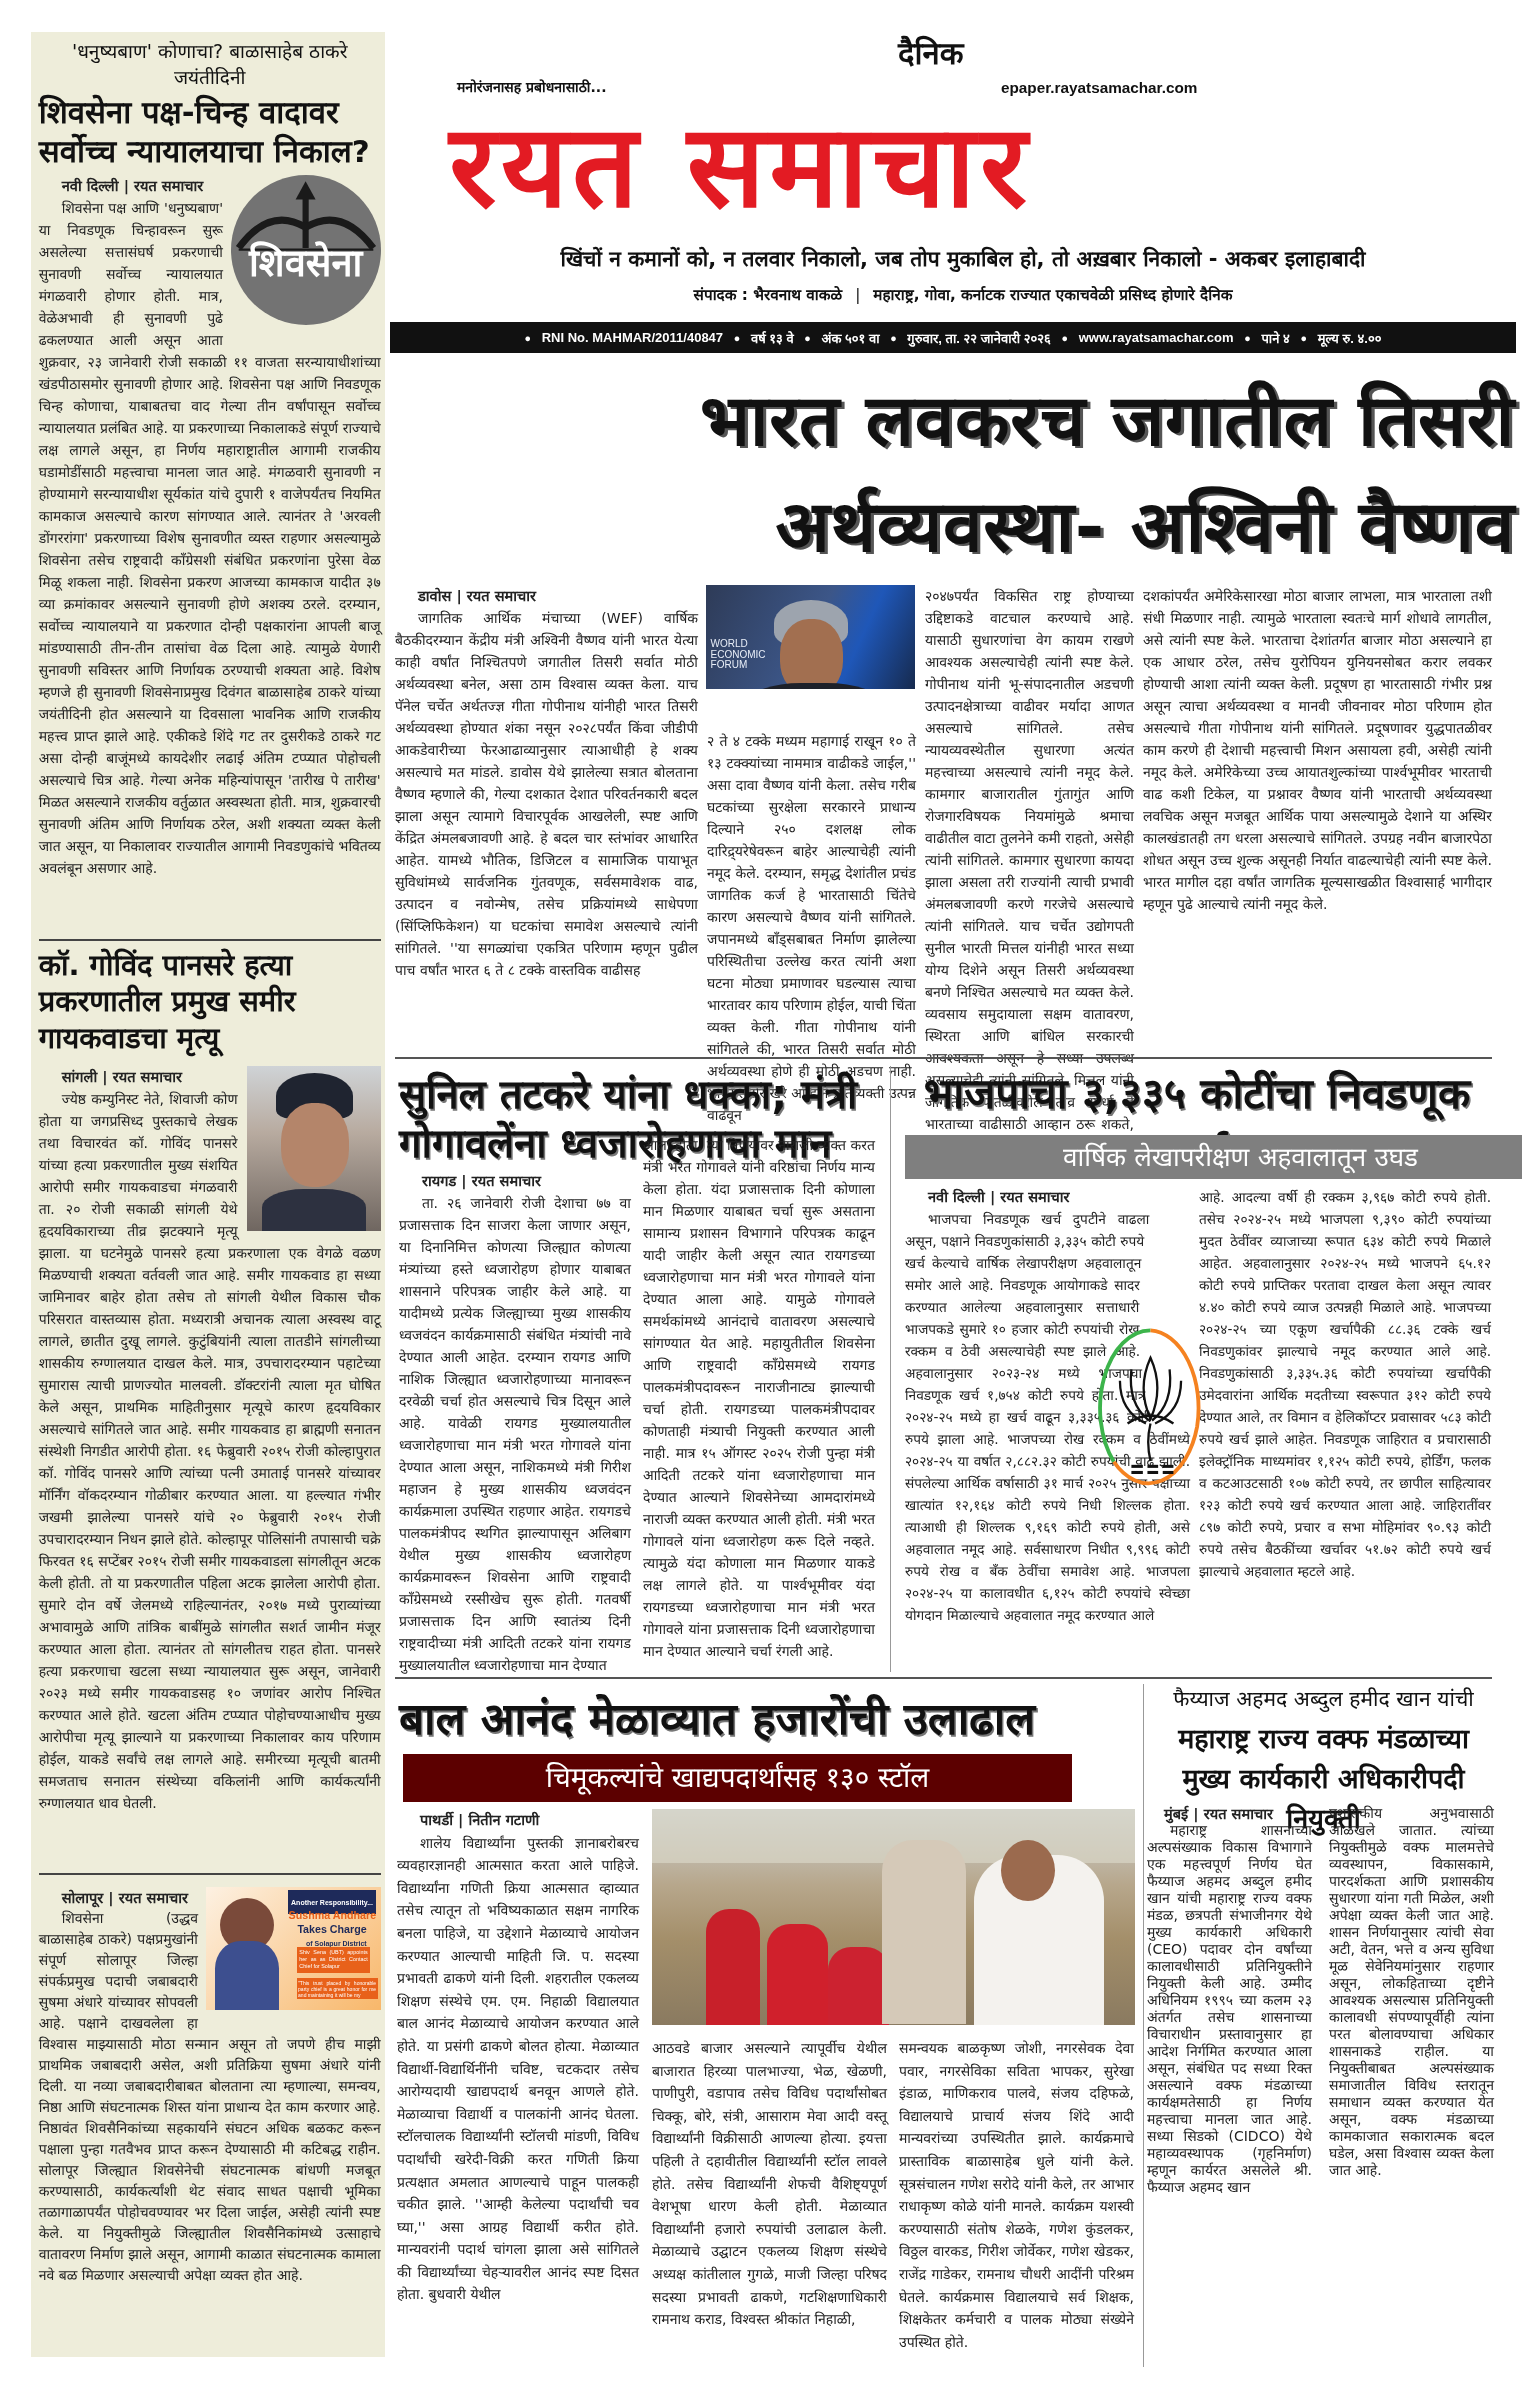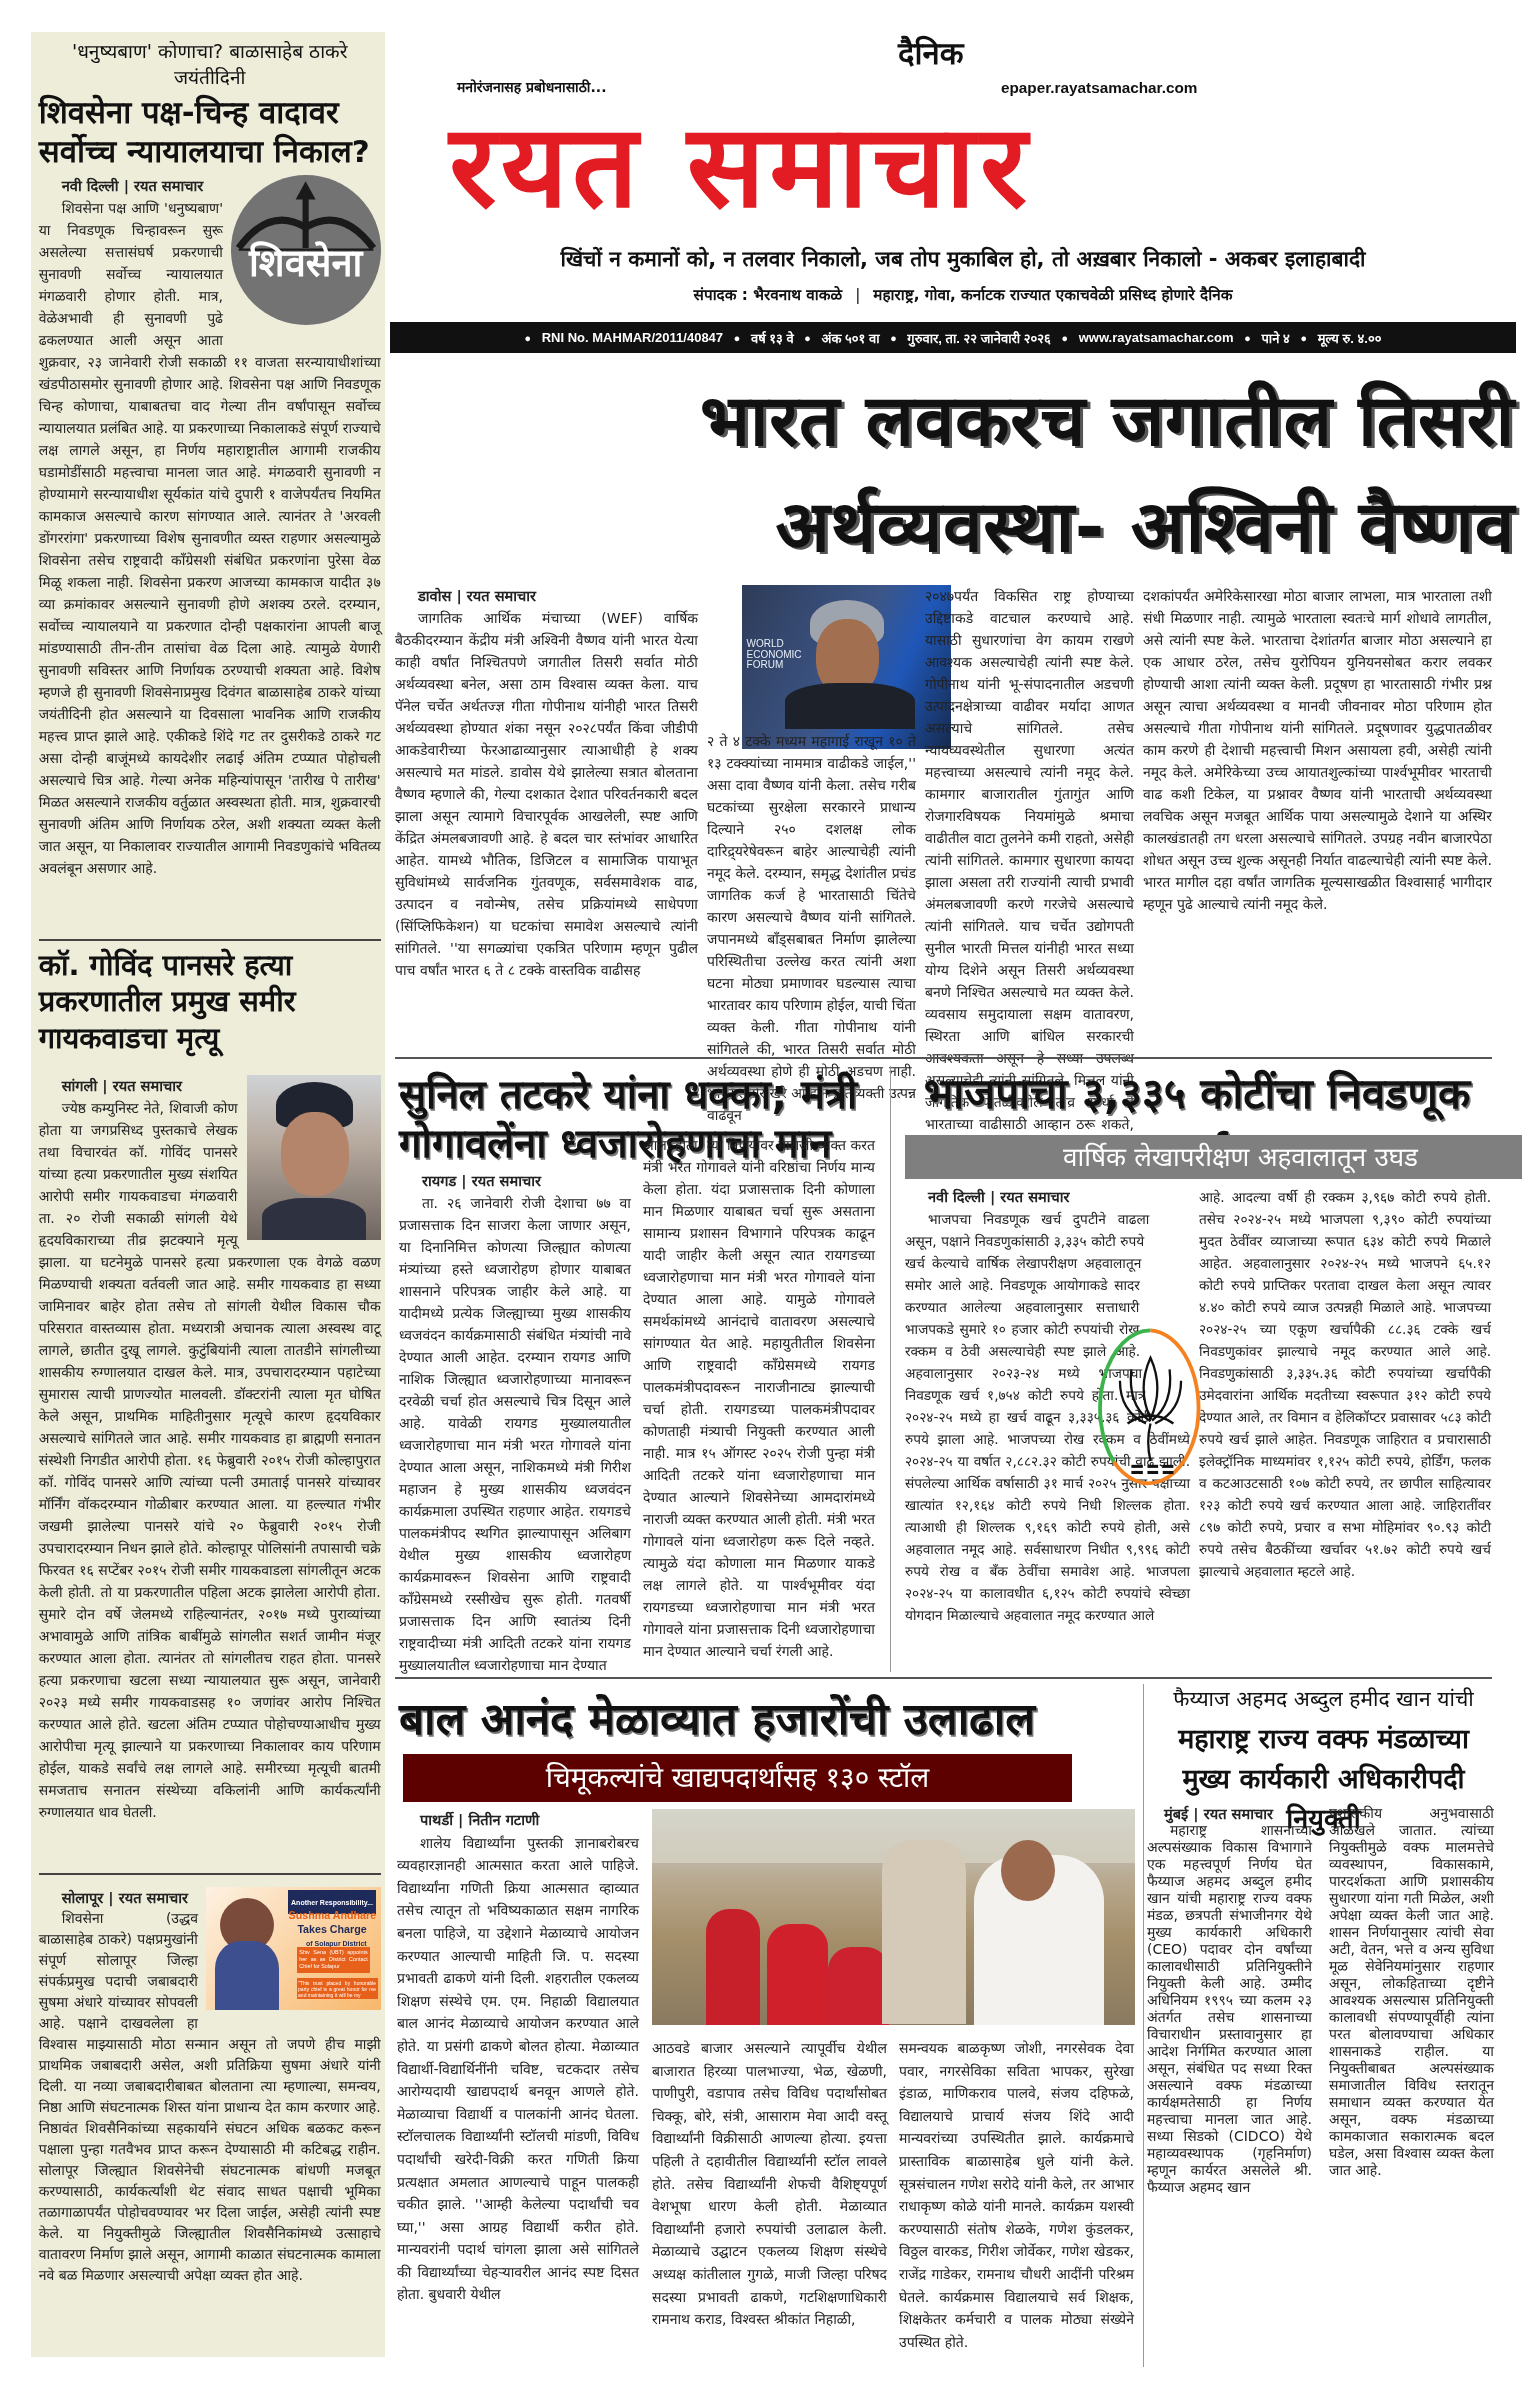--- a/index.html
+++ b/index.html
@@ -50,21 +50,21 @@
         <div style="position:absolute;left:0;right:0;top:77px;text-align:center;color:#fff;font-weight:bold;font-size:38px">शिवसेना</div>
       </div>
       <span class="dateline">नवी दिल्ली | रयत समाचार</span>
       <div class="para">शिवसेना पक्ष आणि 'धनुष्यबाण' या निवडणूक चिन्हावरून सुरू असलेल्या सत्तासंघर्ष प्रकरणाची सुनावणी सर्वोच्च न्यायालयात मंगळवारी होणार होती. मात्र, वेळेअभावी ही सुनावणी पुढे ढकलण्यात आली असून आता शुक्रवार, २३ जानेवारी रोजी सकाळी ११ वाजता सरन्यायाधीशांच्या खंडपीठासमोर सुनावणी होणार आहे. शिवसेना पक्ष आणि निवडणूक चिन्ह कोणाचा, याबाबतचा वाद गेल्या तीन वर्षांपासून सर्वोच्च न्यायालयात प्रलंबित आहे. या प्रकरणाच्या निकालाकडे संपूर्ण राज्याचे लक्ष लागले असून, हा निर्णय महाराष्ट्रातील आगामी राजकीय घडामोडींसाठी महत्त्वाचा मानला जात आहे. मंगळवारी सुनावणी न होण्यामागे सरन्यायाधीश सूर्यकांत यांचे दुपारी १ वाजेपर्यंतच नियमित कामकाज असल्याचे कारण सांगण्यात आले. त्यानंतर ते 'अरवली डोंगररांगा' प्रकरणाच्या विशेष सुनावणीत व्यस्त राहणार असल्यामुळे शिवसेना तसेच राष्ट्रवादी काँग्रेसशी संबंधित प्रकरणांना पुरेसा वेळ मिळू शकला नाही. शिवसेना प्रकरण आजच्या कामकाज यादीत ३७ व्या क्रमांकावर असल्याने सुनावणी होणे अशक्य ठरले. दरम्यान, सर्वोच्च न्यायालयाने या प्रकरणात दोन्ही पक्षकारांना आपली बाजू मांडण्यासाठी तीन-तीन तासांचा वेळ दिला आहे. त्यामुळे येणारी सुनावणी सविस्तर आणि निर्णायक ठरण्याची शक्यता आहे. विशेष म्हणजे ही सुनावणी शिवसेनाप्रमुख दिवंगत बाळासाहेब ठाकरे यांच्या जयंतीदिनी होत असल्याने या दिवसाला भावनिक आणि राजकीय महत्त्व प्राप्त झाले आहे. एकीकडे शिंदे गट तर दुसरीकडे ठाकरे गट असा दोन्ही बाजूंमध्ये कायदेशीर लढाई अंतिम टप्प्यात पोहोचली असल्याचे चित्र आहे. गेल्या अनेक महिन्यांपासून 'तारीख पे तारीख' मिळत असल्याने राजकीय वर्तुळात अस्वस्थता होती. मात्र, शुक्रवारची सुनावणी अंतिम आणि निर्णायक ठरेल, अशी शक्यता व्यक्त केली जात असून, या निकालावर राज्यातील आगामी निवडणुकांचे भवितव्य अवलंबून असणार आहे.</div>
     </div>
   </div>
   <div class="hr" style="left:7.7px;width:342px;top:907px"></div>
 
   <div class="side-story" style="top:915px">
     <div class="side-head" style="font-size:29px">कॉ. गोविंद पानसरे हत्या प्रकरणातील प्रमुख समीर गायकवाडचा मृत्यू</div>
-    <div class="col-text" style="margin-top:19px;font-size:14px;line-height:22px">
+    <div class="col-text" style="margin-top:10px;font-size:14px;line-height:22px">
       <div class="photo" style="position:relative;float:right;width:134px;height:165px;margin:0 0 4.6px 9.2px;background:linear-gradient(180deg,#cfd3d6 0%,#b8aba0 40%,#6f6660 100%)">
         <div style="position:absolute;left:29px;top:7.7px;width:77px;height:46px;border-radius:50% 50% 20% 20%;background:#1f2430"></div>
         <div style="position:absolute;left:34px;top:37px;width:68px;height:84px;border-radius:45%;background:#b4856a"></div>
         <div style="position:absolute;left:15.3px;top:123px;width:104px;height:46px;border-radius:40% 40% 0 0;background:#2d3140"></div>
       </div>
       <span class="dateline">सांगली | रयत समाचार</span>
       <div class="para">ज्येष्ठ कम्युनिस्ट नेते, शिवाजी कोण होता या जगप्रसिध्द पुस्तकाचे लेखक तथा विचारवंत कॉ. गोविंद पानसरे यांच्या हत्या प्रकरणातील मुख्य संशयित आरोपी समीर गायकवाडचा मंगळवारी ता. २० रोजी सकाळी सांगली येथे हृदयविकाराच्या तीव्र झटक्याने मृत्यू झाला. या घटनेमुळे पानसरे हत्या प्रकरणाला एक वेगळे वळण मिळण्याची शक्यता वर्तवली जात आहे. समीर गायकवाड हा सध्या जामिनावर बाहेर होता तसेच तो सांगली येथील विकास चौक परिसरात वास्तव्यास होता. मध्यरात्री अचानक त्याला अस्वस्थ वाटू लागले, छातीत दुखू लागले. कुटुंबियांनी त्याला तातडीने सांगलीच्या शासकीय रुग्णालयात दाखल केले. मात्र, उपचारादरम्यान पहाटेच्या सुमारास त्याची प्राणज्योत मालवली. डॉक्टरांनी त्याला मृत घोषित केले असून, प्राथमिक माहितीनुसार मृत्यूचे कारण हृदयविकार असल्याचे सांगितले जात आहे. समीर गायकवाड हा ब्राह्मणी सनातन संस्थेशी निगडीत आरोपी होता. १६ फेब्रुवारी २०१५ रोजी कोल्हापुरात कॉ. गोविंद पानसरे आणि त्यांच्या पत्नी उमाताई पानसरे यांच्यावर मॉर्निंग वॉकदरम्यान गोळीबार करण्यात आला. या हल्ल्यात गंभीर जखमी झालेल्या पानसरे यांचे २० फेब्रुवारी २०१५ रोजी उपचारादरम्यान निधन झाले होते. कोल्हापूर पोलिसांनी तपासाची चक्रे फिरवत १६ सप्टेंबर २०१५ रोजी समीर गायकवाडला सांगलीतून अटक केली होती. तो या प्रकरणातील पहिला अटक झालेला आरोपी होता. सुमारे दोन वर्षे जेलमध्ये राहिल्यानंतर, २०१७ मध्ये पुराव्यांच्या अभावामुळे आणि तांत्रिक बाबींमुळे सांगलीत सशर्त जामीन मंजूर करण्यात आला होता. त्यानंतर तो सांगलीतच राहत होता. पानसरे हत्या प्रकरणाचा खटला सध्या न्यायालयात सुरू असून, जानेवारी २०२३ मध्ये समीर गायकवाडसह १० जणांवर आरोप निश्चित करण्यात आले होते. खटला अंतिम टप्प्यात पोहोचण्याआधीच मुख्य आरोपीचा मृत्यू झाल्याने या प्रकरणाच्या निकालावर काय परिणाम होईल, याकडे सर्वांचे लक्ष लागले आहे. समीरच्या मृत्यूची बातमी समजताच सनातन संस्थेच्या वकिलांनी आणि कार्यकर्त्यांनी रुग्णालयात धाव घेतली.</div>
     </div>
   </div>
   <div class="hr" style="left:7.7px;width:342px;top:1841px"></div>
@@ -114,21 +114,21 @@
     <span>मूल्य रु. ४.००</span>
 </div>
 
 <div id="lead-head" class="abs">भारत लवकरच जगातील तिसरी अर्थव्यवस्था- अश्विनी वैष्णव</div>
 
 <div class="abs col-text" style="left:395px;top:585px;width:303px;font-size:14px;line-height:22px">
   <span class="dateline">डावोस | रयत समाचार</span>
   <div class="para">जागतिक आर्थिक मंचाच्या (WEF) वार्षिक बैठकीदरम्यान केंद्रीय मंत्री अश्विनी वैष्णव यांनी भारत येत्या काही वर्षांत निश्चितपणे जगातील तिसरी सर्वात मोठी अर्थव्यवस्था बनेल, असा ठाम विश्वास व्यक्त केला. याच पॅनेल चर्चेत अर्थतज्ज्ञ गीता गोपीनाथ यांनीही भारत तिसरी अर्थव्यवस्था होण्यात शंका नसून २०२८पर्यंत किंवा जीडीपी आकडेवारीच्या फेरआढाव्यानुसार त्याआधीही हे शक्य असल्याचे मत मांडले. डावोस येथे झालेल्या सत्रात बोलताना वैष्णव म्हणाले की, गेल्या दशकात देशात परिवर्तनकारी बदल झाला असून त्यामागे विचारपूर्वक आखलेली, स्पष्ट आणि केंद्रित अंमलबजावणी आहे. हे बदल चार स्तंभांवर आधारित आहेत. यामध्ये भौतिक, डिजिटल व सामाजिक पायाभूत सुविधांमध्ये सार्वजनिक गुंतवणूक, सर्वसमावेशक वाढ, उत्पादन व नवोन्मेष, तसेच प्रक्रियांमध्ये साधेपणा (सिंप्लिफिकेशन) या घटकांचा समावेश असल्याचे त्यांनी सांगितले. ''या सगळ्यांचा एकत्रित परिणाम म्हणून पुढील पाच वर्षांत भारत ६ ते ८ टक्के वास्तविक वाढीसह</div>
 </div>
 
-<div class="photo" style="left:742px;top:585px;width:209px;height:164px;background:linear-gradient(115deg,#2e3b57 0%,#3c5688 50%,#1f57b8 70%,#162a4e 100%)">
+<div class="photo" style="left:706px;top:585px;width:209px;height:104px;background:linear-gradient(115deg,#2e3b57 0%,#3c5688 50%,#1f57b8 70%,#162a4e 100%)">
   <div style="position:absolute;left:4.6px;top:54px;width:46px;color:#e8eef8;font-family:'Liberation Sans',sans-serif;font-size:10px;line-height:10.7px">WORLD ECONOMIC FORUM</div>
   <div style="position:absolute;left:68px;top:15.3px;width:74px;height:46px;border-radius:50% 50% 30% 30%;background:#9da4ae"></div>
   <div style="position:absolute;left:74px;top:34px;width:63px;height:77px;border-radius:45%;background:#a26f50"></div>
   <div style="position:absolute;left:43px;top:98px;width:130px;height:46px;border-radius:40% 40% 0 0;background:#1d212a"></div>
 </div>
 
 <div class="abs col-text" style="left:707px;top:730px;width:209px;font-size:14px;line-height:22px">
   <div>२ ते ४ टक्के मध्यम महागाई राखून १० ते १३ टक्क्यांच्या नाममात्र वाढीकडे जाईल,'' असा दावा वैष्णव यांनी केला. तसेच गरीब घटकांच्या सुरक्षेला सरकारने प्राधान्य दिल्याने २५० दशलक्ष लोक दारिद्र्यरेषेवरून बाहेर आल्याचेही त्यांनी नमूद केले. दरम्यान, समृद्ध देशांतील प्रचंड जागतिक कर्ज हे भारतासाठी चिंतेचे कारण असल्याचे वैष्णव यांनी सांगितले. जपानमध्ये बॉंड्सबाबत निर्माण झालेल्या परिस्थितीचा उल्लेख करत त्यांनी अशा घटना मोठ्या प्रमाणावर घडल्यास त्याचा भारतावर काय परिणाम होईल, याची चिंता व्यक्त केली. गीता गोपीनाथ यांनी सांगितले की, भारत तिसरी सर्वात मोठी अर्थव्यवस्था होणे ही मोठी अडचण नाही. भारतासमोर खरे आव्हान प्रतिव्यक्ती उत्पन्न वाढवून</div>
 </div>
 <div class="abs col-text" style="left:925px;top:585px;width:209px;font-size:14px;line-height:22px">

